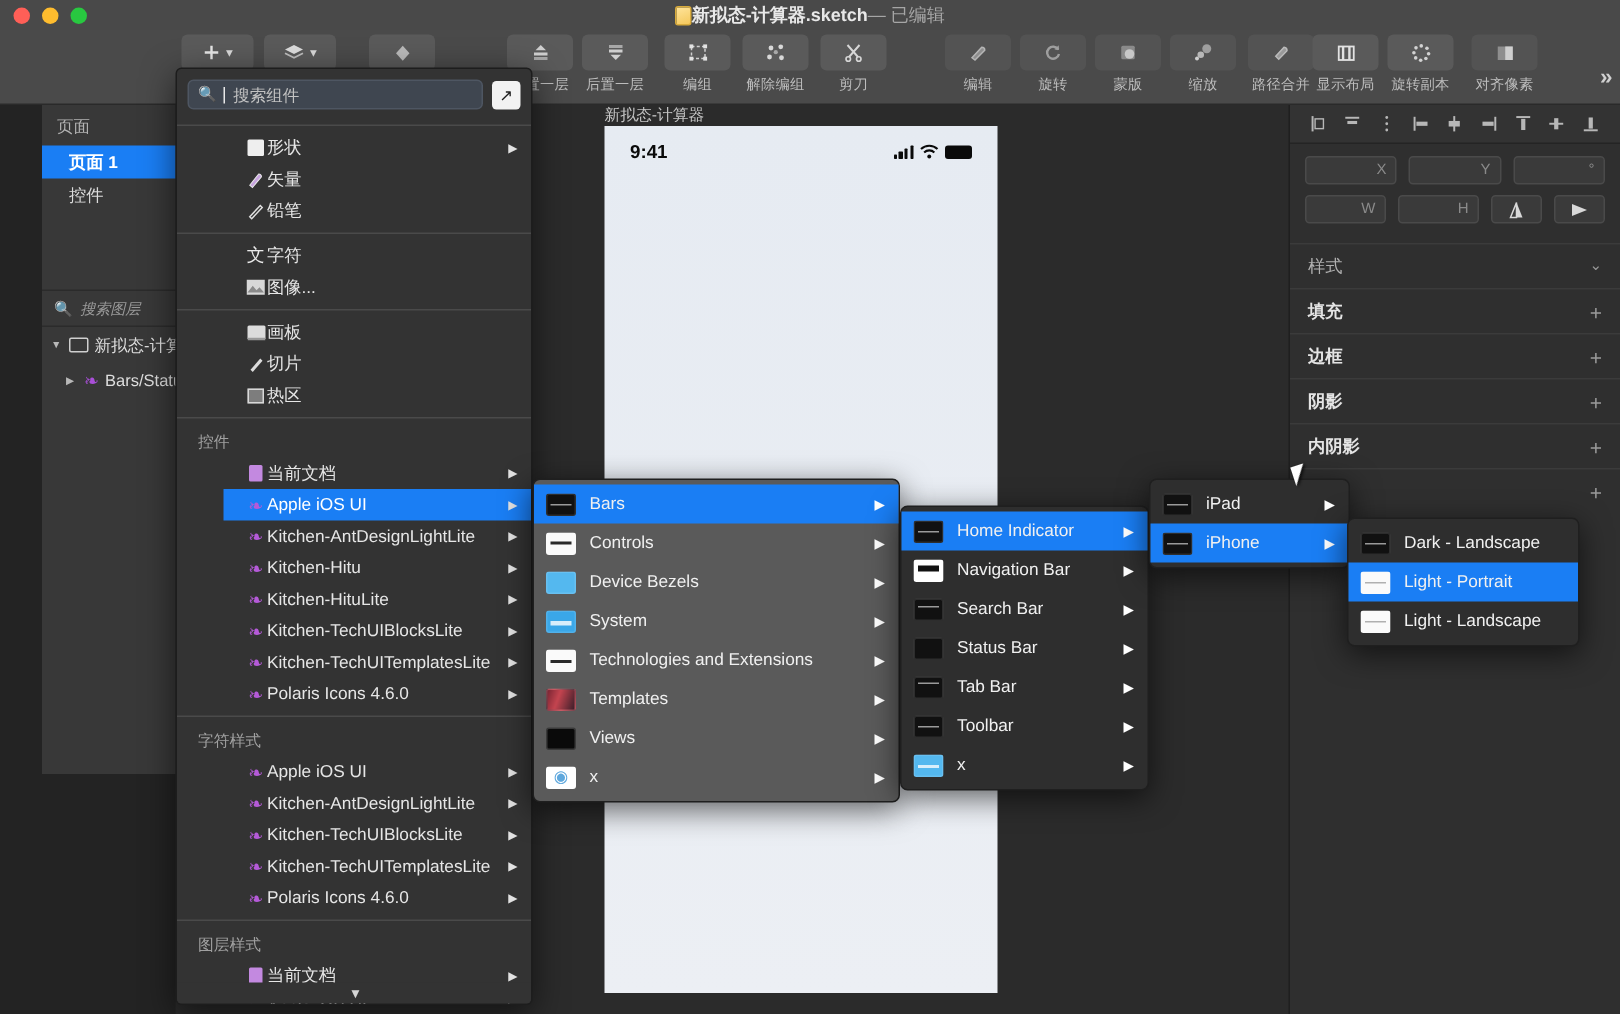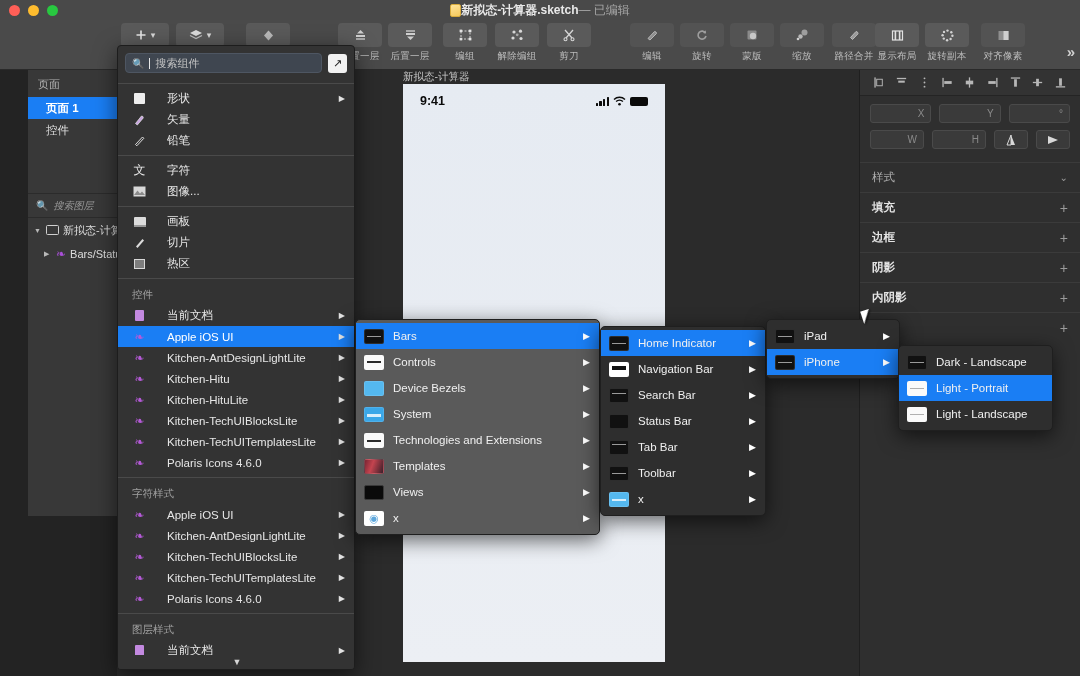--- a/index.html
+++ b/index.html
@@ -142,23 +142,24 @@
   .srch-ph { font-size: 11px; color: #c3c3c3; }
   .expand-btn {
     width: 19px; height: 19px; background: #f2f2f2; border-radius: 3px;
     display: flex; align-items: center; justify-content: center;
     font-size: 11px; color: #1d1d1d;
   }
   .m-sec-title {
     font-size: 10.5px; color: #a0a0a0; padding: 5px 0 3px 14px;
   }
   .m-item {
-    height: 21px; display: flex; align-items: center; gap: 20px;
+    height: 21px; display: flex; align-items: center; gap: 0;
     padding: 0 8px 0 14px; font-size: 11.5px; color: #e6e6e6;
     position: relative;
+    margin-left: 31px;
   }
   .m-item.sel { background: #1a7ef4; color: #ffffff; }
   .m-item .arw {
     position: absolute; right: 9px; font-size: 8px; color: #e2e2e2;
   }
   .m-ic { width: 15px; display: flex; align-items: center; justify-content: center; }
   .m-hr { height: 1px; background: #4a4a4a; margin: 4px 0; }
   .sq-ic { width: 11px; height: 11px; background: #eeeeee; border-radius: 1px; }
   .lib-ic { color: #b55ad8; font-size: 12px; }
   .doc-small {
@@ -197,21 +198,21 @@
   .thumb.tpl { background: linear-gradient(110deg,#7a2533,#c4444f 40%,#3b1f2a); }
   .thumb.views { background: #0a0a0a; border:1px solid #3a3a3a; }
   .thumb.ic-x { background:#fff; display:flex; align-items:center; justify-content:center; }
   .thumb.ic-x .wifi { color:#5fa8dd; font-size: 11px; line-height:1; }
   .thumb.navbar { background:#fff; }
   .thumb.navbar .ln { background:#111; height:4px; top: 30%; }
   .thumb.lightln { background:#fafafa; }
   .thumb.lightln .ln { background:#b0b0b0; }
 
   #sub-bars   { position: absolute; left: 355px; top: 319px; width: 245px; }
-  #sub-home   { position: absolute; left: 600px; top: 326px; width: 166px; }
+  #sub-home   { position: absolute; left: 600px; top: 337px; width: 166px; }
   #sub-device { position: absolute; left: 766px; top: 319px; width: 134px; }
   #sub-variant{ position: absolute; left: 898px; top: 345px; width: 155px; }
   #sub-variant .s-item { padding-right: 10px; }
 
   
   .inspector {
     position: absolute; right: 0; top: 70px; width: 221px; height: 606px;
     background: #2f2f2f; border-left: 1px solid #1f1f1f;
   }
   .align-bar {

